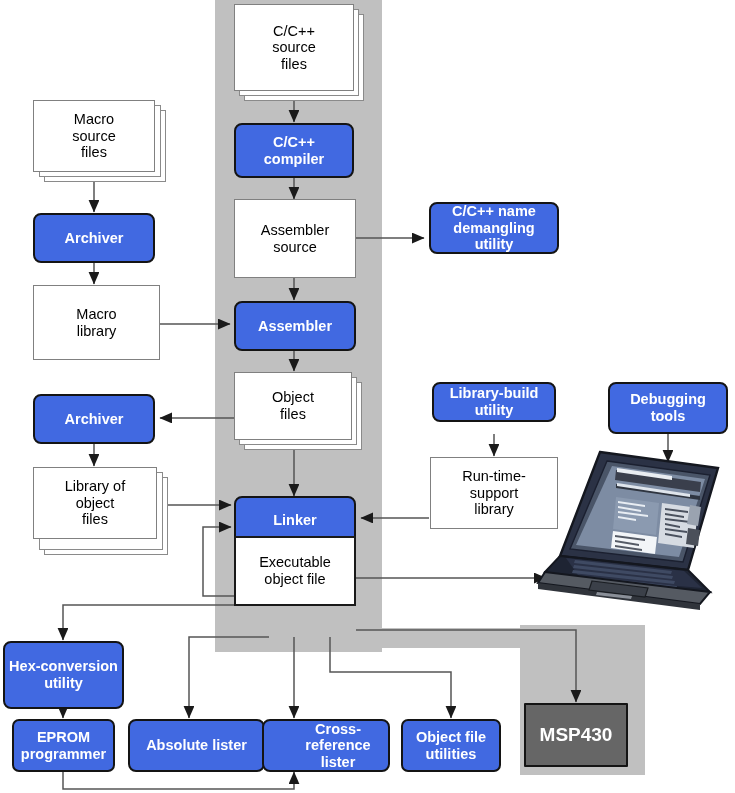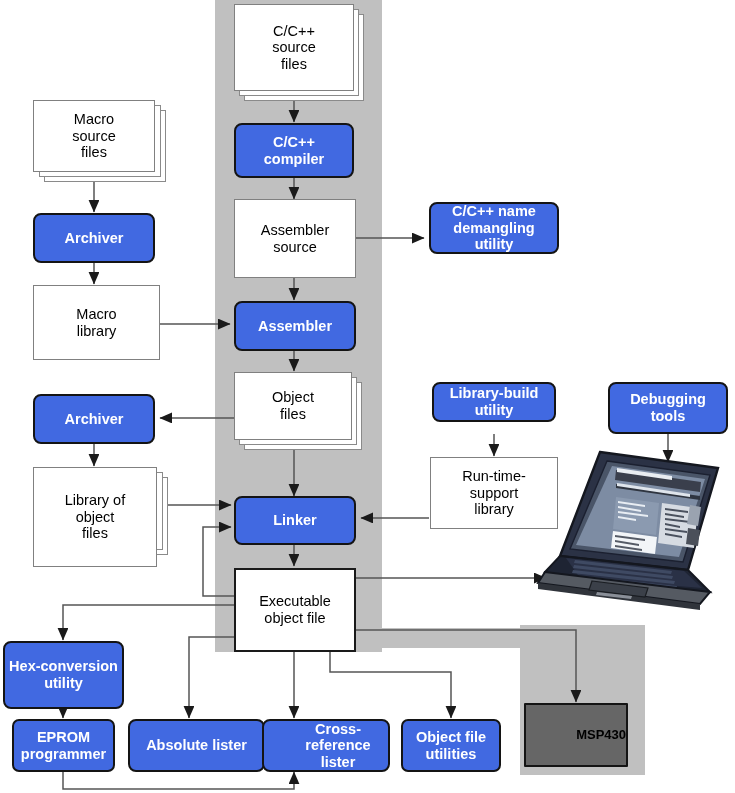--- a/index.html
+++ b/index.html
@@ -7,21 +7,21 @@
   #stage{position:relative;width:735px;height:793px;background:#ffffff;overflow:hidden;}
   #svg-layer{position:absolute;left:0;top:0;width:735px;height:793px;}
   .node{position:absolute;box-sizing:border-box;display:flex;align-items:center;justify-content:center;text-align:center;line-height:1.14;}
   
   .filebox{background:#ffffff;border:1.4px solid #808080;color:#000000;font-size:14.5px;font-weight:400;}
   .filebox.heavy{border:2.6px solid #1a1a1a;}
   
   .proc{background:#4169E1;border:2.8px solid #141414;color:#ffffff;font-size:14.5px;font-weight:bold;border-radius:8px;}
   .proc.sq{border-radius:7px;}
   
-  .target{background:#666666;border:2.8px solid #141414;color:#000000;font-size:13px;font-weight:bold;border-radius:1px;justify-content:flex-end;}
+  .target{background:#666666;border:2.8px solid #141414;color:#ffffff;font-size:19px;font-weight:bold;border-radius:1px;}
   
   .stack{position:absolute;background:#ffffff;border:1.4px solid #8a8a8a;box-sizing:border-box;}
   .lbl{pointer-events:none;}
 </style>
 </head>
 <body>
 
 <div id="stage">
 
   <svg id="svg-layer" viewBox="0 0 735 793">
@@ -190,41 +190,41 @@
   <div class="node filebox" style="left:234px;top:372px;width:118px;height:68px;">
     <span class="lbl">Object<br>files</span>
   </div>
 
   <div class="node proc" style="left:33px;top:394px;width:122px;height:50px;">
     <span class="lbl">Archiver</span>
   </div>
 
   <div class="stack" style="left:44px;top:477px;width:124px;height:78px;"></div>
   <div class="stack" style="left:39px;top:472px;width:124px;height:78px;"></div>
-  <div class="node filebox" style="left:33px;top:467px;width:124px;height:100px;">
+  <div class="node filebox" style="left:33px;top:467px;width:124px;height:72px;">
     <span class="lbl">Library of<br>object<br>files</span>
   </div>
 
   <div class="node proc" style="left:432px;top:382px;width:124px;height:40px;">
     <span class="lbl">Library-build<br>utility</span>
   </div>
 
   <div class="node filebox" style="left:430px;top:457px;width:128px;height:72px;">
     <span class="lbl">Run-time-<br>support<br>library</span>
   </div>
 
   <div class="node proc" style="left:608px;top:382px;width:120px;height:52px;">
     <span class="lbl">Debugging<br>tools</span>
   </div>
 
   <div class="node proc" style="left:234px;top:496px;width:122px;height:49px;">
     <span class="lbl">Linker</span>
   </div>
 
-  <div class="node filebox heavy" style="left:234px;top:568px;width:122px;height:84px;">
+  <div class="node filebox heavy" style="left:234px;top:536px;width:122px;height:70px;">
     <span class="lbl">Executable<br>object file</span>
   </div>
 
   <div class="node proc" style="left:3px;top:641px;width:121px;height:68px;">
     <span class="lbl">Hex-conversion<br>utility</span>
   </div>
 
   <div class="node proc sq" style="left:12px;top:719px;width:103px;height:53px;">
     <span class="lbl">EPROM<br>programmer</span>
   </div>

